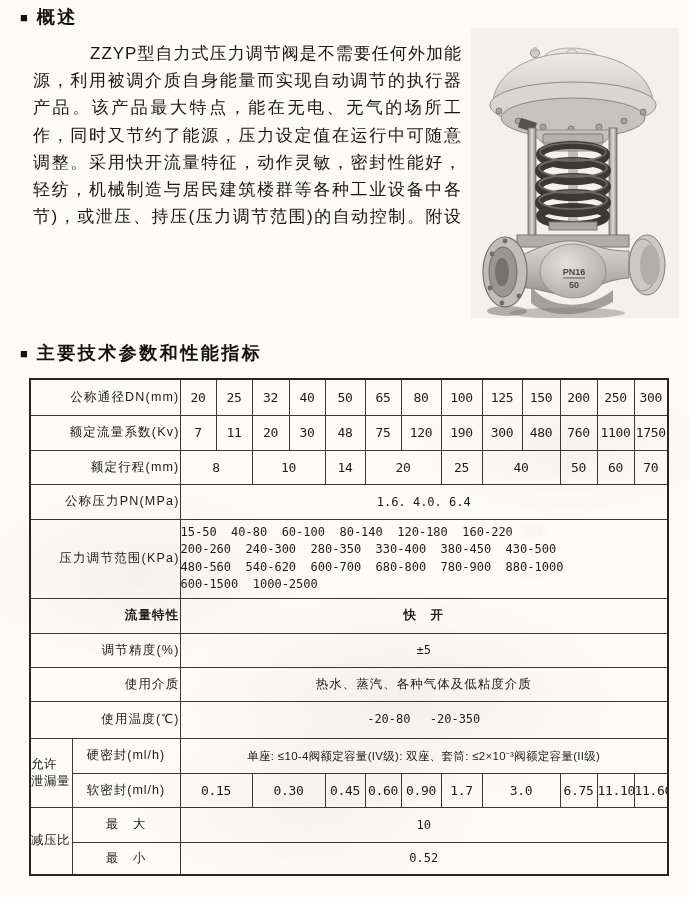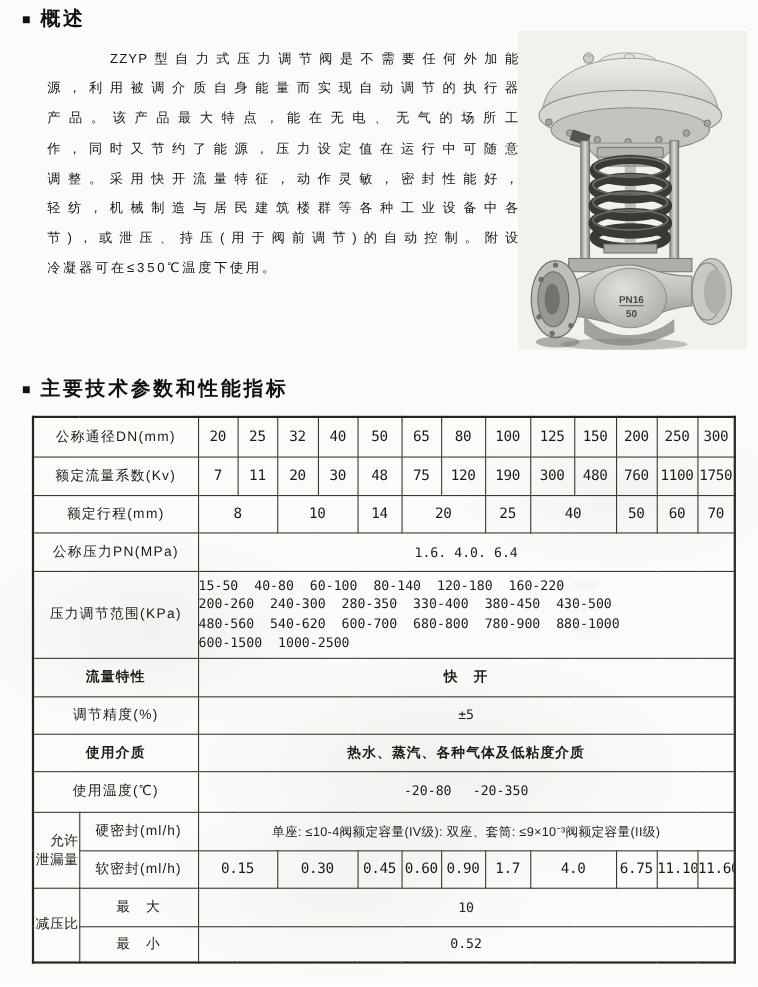--- a/index.html
+++ b/index.html
@@ -24,22 +24,22 @@
     font-family:"Liberation Serif","DejaVu Serif",serif;
     white-space:nowrap;
   }
   .sec-title .bullet{
     display:inline-block;font-size:13px;margin-right:9px;
     transform:translateY(-1px);letter-spacing:0;
   }
   #t1{top:5px;}
   #t2{top:341px;font-family:Liberation Mono, monospace;}
   .para{
-    position:absolute;left:43px;top:40px;width:429px;
-    font-size:12px;line-height:27.2px;color:#181714;
+    position:absolute;left:33px;top:40px;width:429px;
+    font-size:17px;line-height:27.2px;color:#181714;
   }
   .pline{
     text-align:justify;text-align-last:justify;
     white-space:normal;letter-spacing:1px;
   }
   .pline.indent{padding-left:57px;}
   .pline.last{text-align-last:left;letter-spacing:2.5px;}
   .photo{
     position:absolute;left:471px;top:28px;width:208px;height:290px;
     background:#f2f1ee;
@@ -50,25 +50,25 @@
     border-collapse:collapse;table-layout:fixed;width:638px;
     border:2.5px solid #27251f;
   }
   table.spec td{
     border:1.5px solid #3a3831;
     padding:0;overflow:hidden;vertical-align:middle;
     color:#1c1b17;
   }
   tr.r1{height:36px;} tr.r2{height:35px;} tr.r3{height:34px;}
   tr.r4{height:35px;} tr.r5{height:79px;} tr.r6{height:35px;font-weight:bold;}
-  tr.r7{height:34px;} tr.r8{height:34px;font-weight:bold;} tr.r9{height:37px;}
+  tr.r7{height:34px;} tr.r8{height:34px;} tr.r9{height:37px;}
   tr.r10{height:35px;} tr.r11{height:34px;} tr.r12{height:35px;} tr.r13{height:33px;}
-  td.lbl{text-align:center;padding-left:9px;font-size:12.5px;letter-spacing:1.2px;}
+  td.lbl{text-align:right;padding-left:9px;font-size:12.5px;letter-spacing:1.2px;}
   td.sublbl{text-align:center;font-size:12.5px;letter-spacing:1px;}
-  td.grp{text-align:right;font-size:12.5px;letter-spacing:.5px;line-height:17px;padding:0 2px;}
+  td.grp{text-align:left;font-size:12.5px;letter-spacing:.5px;line-height:17px;padding:0 2px;}
   td.num{
     text-align:center;
     font-family:"DejaVu Sans Mono",monospace;
     font-size:13px;letter-spacing:-.3px;white-space:nowrap;
   }
   td.ctr{text-align:center;font-size:12.5px;letter-spacing:1px;}
   td.ctrnum{
     text-align:center;font-family:"DejaVu Sans Mono",monospace;
     font-size:12px;letter-spacing:0;
   }
@@ -94,22 +94,21 @@
     <span class="bullet">■</span><span>概述</span>
   </div>
 
   <div class="para">
     <div class="pline indent">ZZYP型自力式压力调节阀是不需要任何外加能</div>
     <div class="pline">源，利用被调介质自身能量而实现自动调节的执行器</div>
     <div class="pline">产品。该产品最大特点，能在无电、无气的场所工</div>
     <div class="pline">作，同时又节约了能源，压力设定值在运行中可随意</div>
     <div class="pline">调整。采用快开流量特征，动作灵敏，密封性能好，</div>
     <div class="pline">轻纺，机械制造与居民建筑楼群等各种工业设备中各</div>
-    <div class="pline">节)，或泄压、持压(用于阀前调节)的自动控制。附设</div>
-    <div class="pline last">冷凝器可在≤350℃温度下使用。</div>
+    <div class="pline">节)，或泄压、持压(压力调节范围)的自动控制。附设</div>
   </div>
 
   <div class="photo">
     <svg width="208" height="290" viewBox="0 0 208 290">
       <defs>
         <linearGradient id="gd" x1="0" y1="0" x2="0" y2="1">
           <stop offset="0" stop-color="#edebe7"></stop>
             <stop offset="1" stop-color="#c8c6c1"></stop>
         </linearGradient>
         <linearGradient id="gm" x1="0" y1="0" x2="1" y2="0">
@@ -304,32 +303,32 @@
         <td colspan="2" class="lbl">使用温度(℃)</td>
         <td colspan="13" class="ctrnum">-20-80　 -20-350</td>
       </tr>
 
       <tr class="r10">
         <td rowspan="2" class="grp">
           <div>允许</div>
           <div>泄漏量</div>
         </td>
         <td class="sublbl">硬密封(ml/h)</td>
-        <td colspan="13" class="hardseal">单座: ≤10-4阀额定容量(IV级): 双座、套筒: ≤9×10⁻³阀额定容量(II级)</td>
+        <td colspan="13" class="hardseal">单座: ≤10-4阀额定容量(IV级): 双座、套筒: ≤2×10⁻³阀额定容量(II级)</td>
       </tr>
 
       <tr class="r11">
         <td class="sublbl">软密封(ml/h)</td>
         <td colspan="2" class="num">0.15</td>
         <td colspan="2" class="num">0.30</td>
         <td class="num">0.45</td>
         <td class="num">0.60</td>
         <td class="num">0.90</td>
         <td class="num">1.7</td>
-        <td colspan="2" class="num">4.0</td>
+        <td colspan="2" class="num">3.0</td>
         <td class="num">6.75</td>
         <td class="num">11.10</td>
         <td class="num">11.60</td>
       </tr>
 
       <tr class="r12">
         <td rowspan="2" class="grp">减压比</td>
         <td class="sublbl">最　大</td>
         <td colspan="13" class="ctrnum">10</td>
       </tr>

